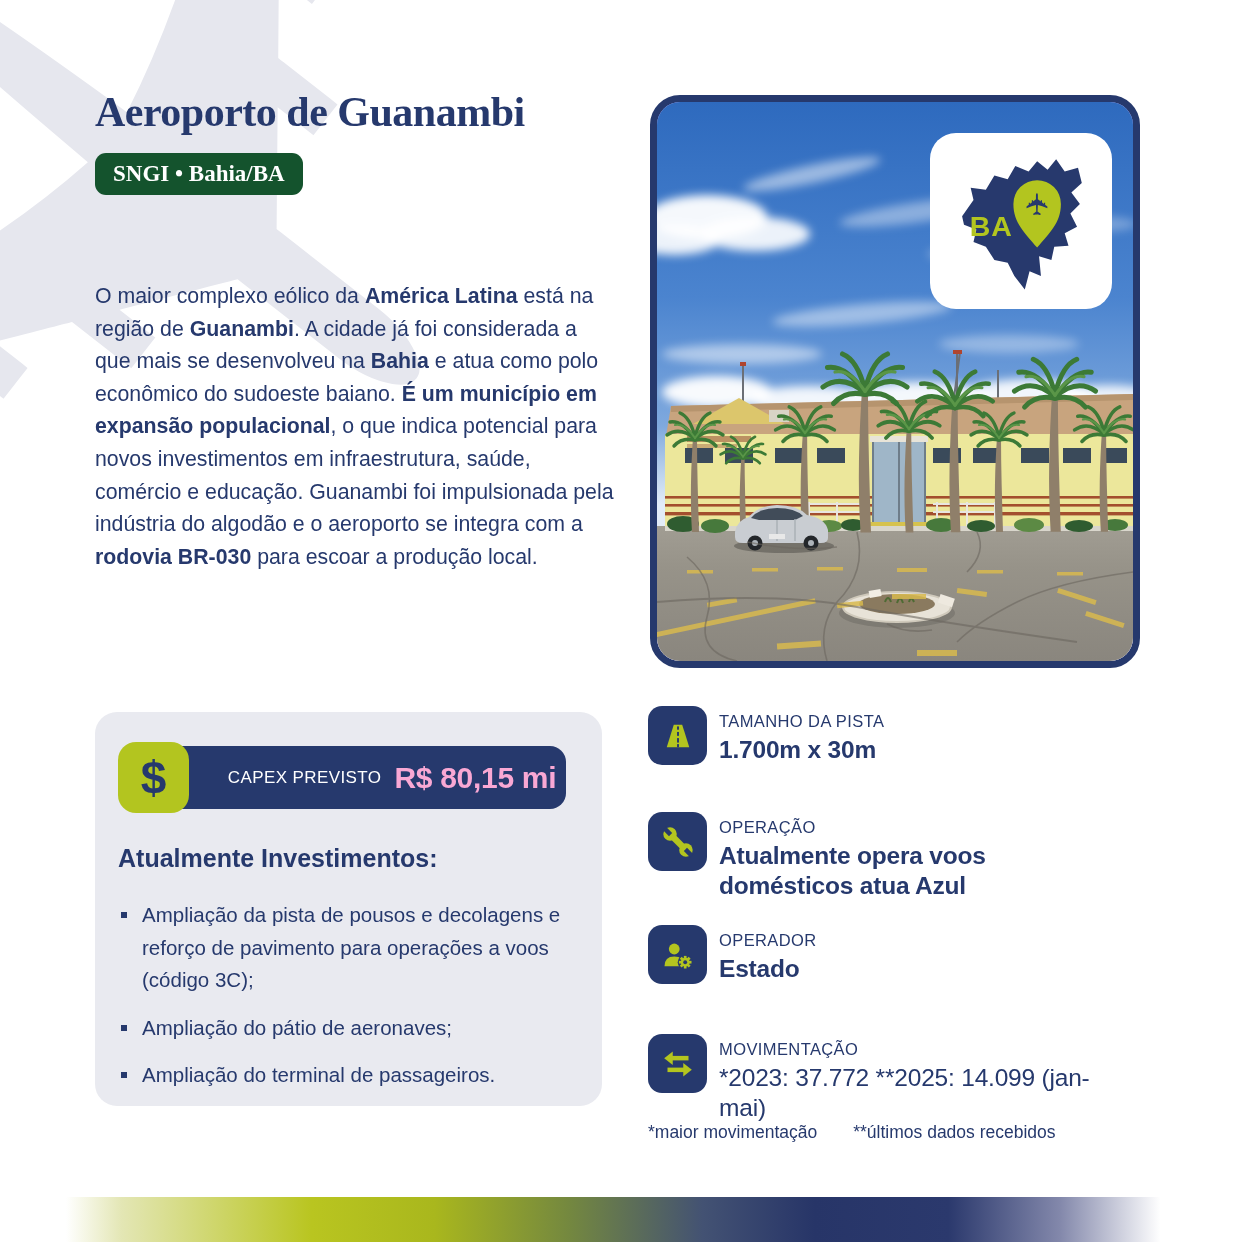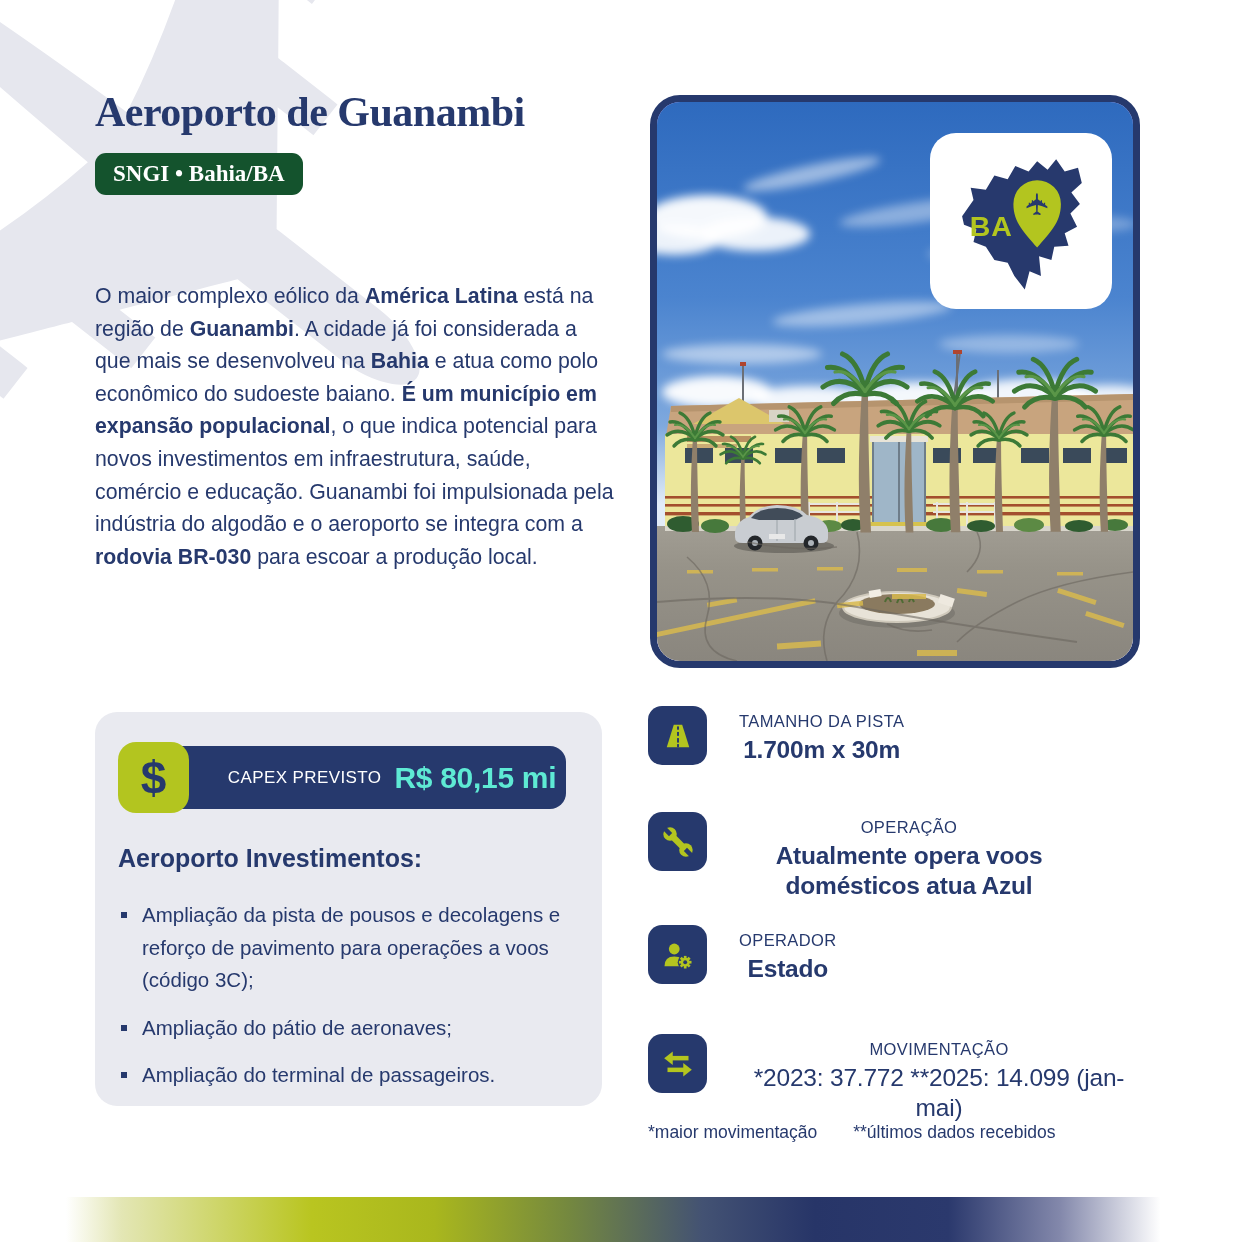--- a/index.html
+++ b/index.html
@@ -45,21 +45,21 @@
     padding:30px 32px 0 23px;
   }
   .capex-row { position:relative; height:72px; width:448px; }
   .capex-pill {
     position:absolute; left:30px; right:0; top:4px; height:63px;
     background:#26396d; border-radius:16px;
     display:flex; align-items:center; justify-content:center;
     padding-left:70px; gap:13px;
   }
   .capex-label { color:#ffffff; font-size:17px; letter-spacing:0.4px; }
-  .capex-value { color:#5eead4; font-size:30px; font-weight:700; letter-spacing:-0.3px; }
+  .capex-value { color:#f9a8d4; font-size:30px; font-weight:700; letter-spacing:-0.3px; }
   .dollar-box {
     position:absolute; left:0; top:0; width:71px; height:71px;
     background:#b3c51f; border-radius:18px;
     display:flex; align-items:center; justify-content:center;
     color:#26396d; font-size:46px; font-weight:700;
   }
   .invest-heading { margin-top:30px; font-size:25px; font-weight:700; color:#26396d; }
   ul.invest-list { margin-top:26px; list-style:none; }
   ul.invest-list li {
     position:relative; padding-left:24px; margin-bottom:15px;
@@ -76,21 +76,21 @@
     border:7px solid #26396d; border-radius:30px;
     overflow:hidden; background:#c4b5fd;
   }
   .map-badge {
     position:absolute; left:273px; top:31px; width:182px; height:176px;
     background:#ffffff; border-radius:26px;
     display:flex; align-items:center; justify-content:center;
   }
 
   
-  .stat-row { position:absolute; left:648px; display:flex; gap:32px;text-align:center; }
+  .stat-row { position:absolute; left:648px; display:flex; gap:12px; }
   .stat-icon {
     flex:0 0 auto; width:59px; height:59px; border-radius:14px;
     background:#26396d; display:flex; align-items:center; justify-content:center;
   }
   .stat-text { padding-top:6px; }
   .stat-label { font-size:16.5px; letter-spacing:0.4px; color:#26396d; margin-bottom:4px; }
   .stat-value { font-size:24.5px; font-weight:700; color:#26396d; line-height:30px; letter-spacing:-0.2px; }
   .stat-value b { font-weight:400; }
   #stat-operacao .stat-value { width:340px; }
   #stat-movimentacao .stat-value { width:400px; font-weight:400; }
@@ -130,21 +130,21 @@
   <p class="description"><span>O maior complexo eólico da </span><b>América Latina</b><span> está na região de </span><b>Guanambi</b><span>. A cidade já foi considerada a que mais se desenvolveu na </span><b>Bahia</b><span> e atua como polo econômico do sudoeste baiano. </span><b>É um município em expansão populacional</b><span>, o que indica potencial para novos investimentos em infraestrutura, saúde, comércio e educação. Guanambi foi impulsionada pela indústria do algodão e o aeroporto se integra com a </span><b>rodovia BR-030</b><span> para escoar a produção local.</span></p>
 
   <div class="invest-card">
     <div class="capex-row">
       <div class="capex-pill">
         <span class="capex-label">CAPEX PREVISTO</span>
         <span class="capex-value">R$ 80,15 mi</span>
       </div>
       <div class="dollar-box">$</div>
     </div>
-    <div class="invest-heading">Aeroporto Investimentos:</div>
+    <div class="invest-heading">Atualmente Investimentos:</div>
     <ul class="invest-list">
       <li>Ampliação da pista de pousos e decolagens e reforço de pavimento para operações a voos (código 3C);</li>
       <li>Ampliação do pátio de aeronaves;</li>
       <li>Ampliação do terminal de passageiros.</li>
     </ul>
   </div>
 
   <div class="photo-frame">
     <svg width="476" height="559" viewBox="0 0 476 559">
       <defs>

